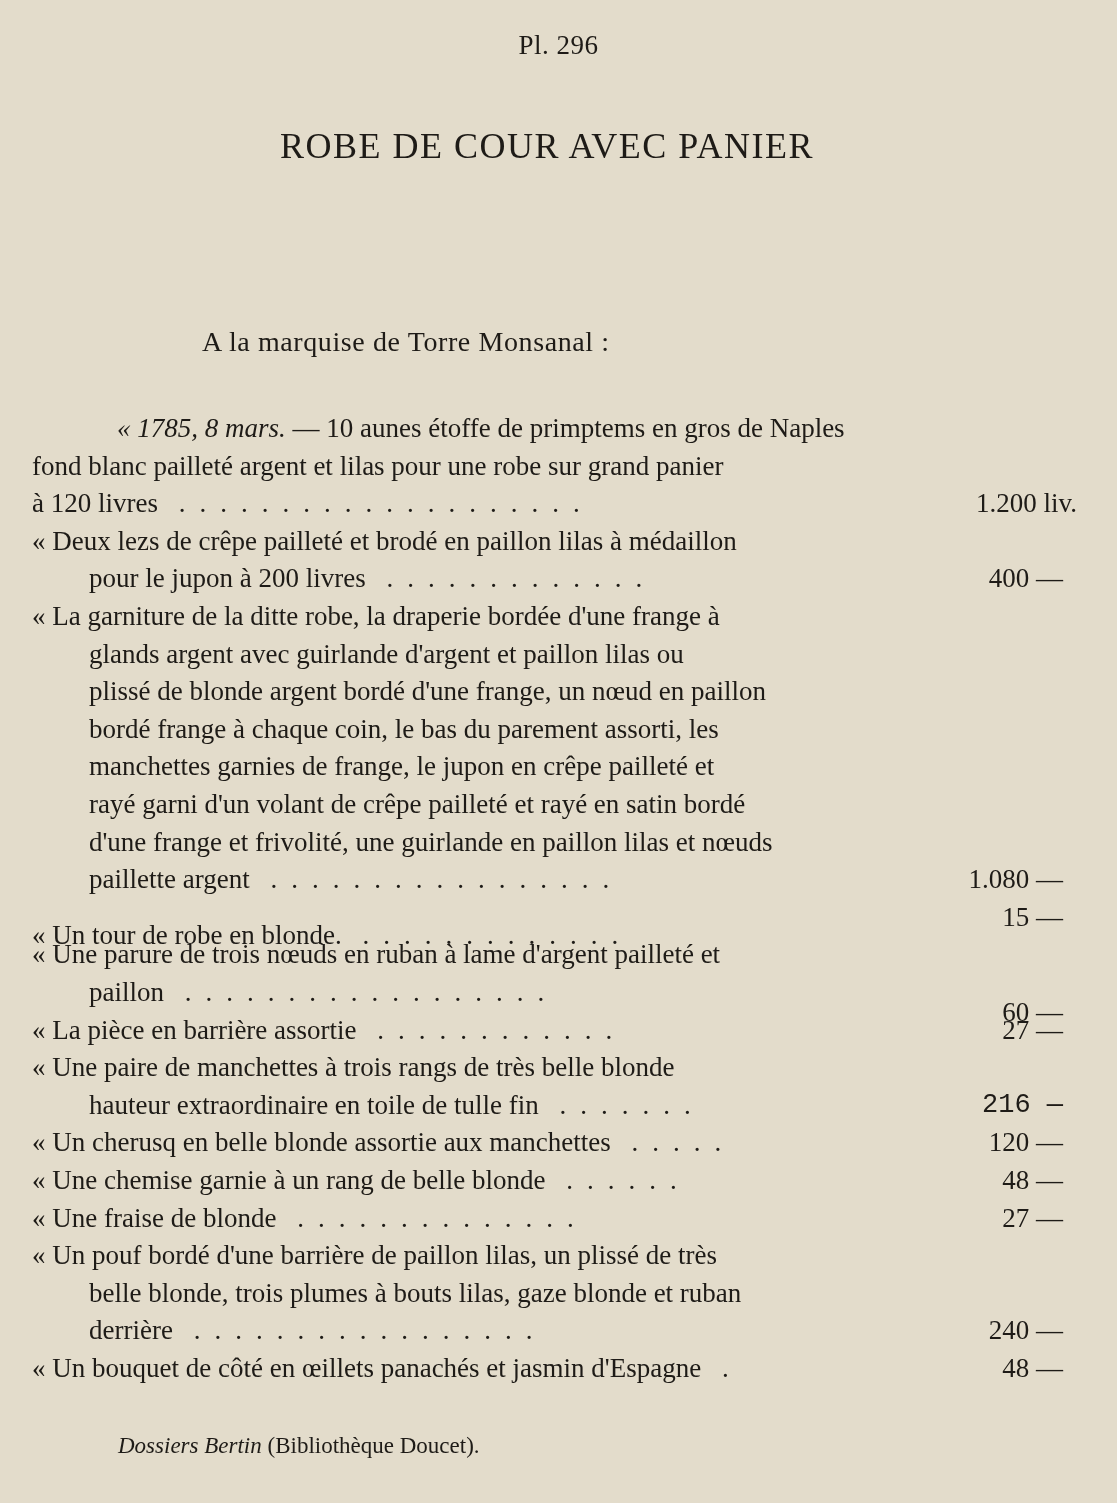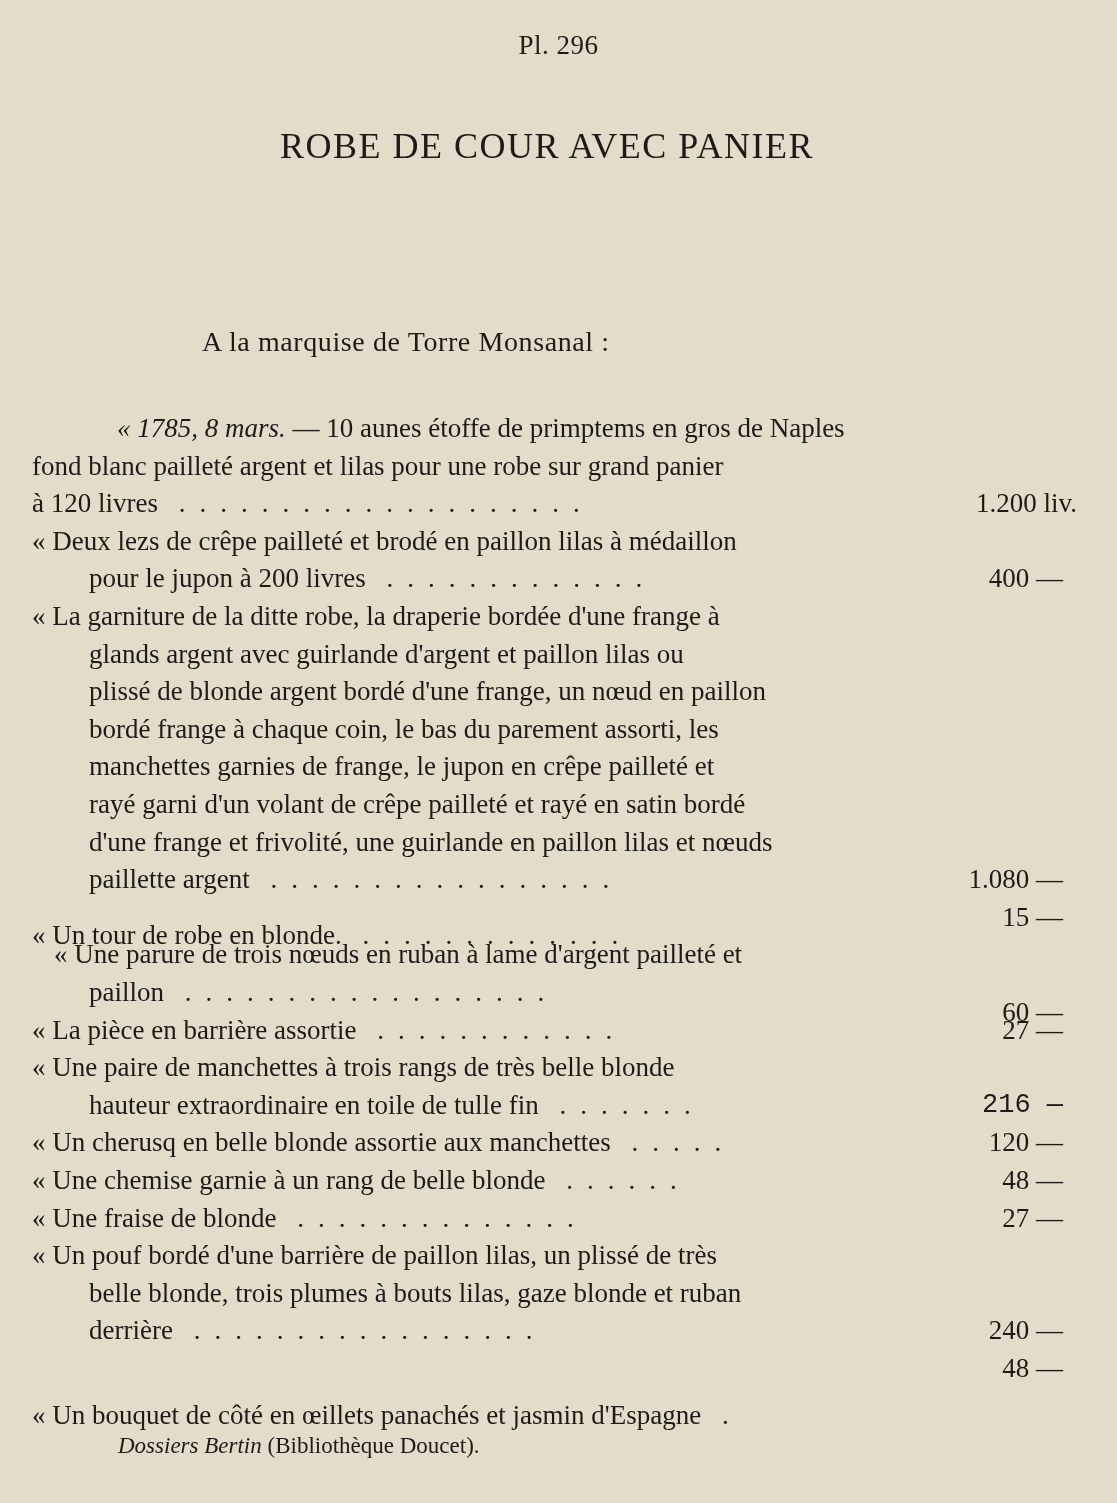--- a/index.html
+++ b/index.html
@@ -35,35 +35,35 @@
     <div class="line" style="top: 225.6px; left: 57px;"><span>glands argent avec guirlande d'argent et paillon lilas ou</span></div>
     <div class="line" style="top: 263.2px; left: 57px;"><span>plissé de blonde argent bordé d'une frange, un nœud en paillon</span></div>
     <div class="line" style="top: 300.8px; left: 57px;"><span>bordé frange à chaque coin, le bas du parement assorti, les</span></div>
     <div class="line" style="top: 338.4px; left: 57px;"><span>manchettes garnies de frange, le jupon en crêpe pailleté et</span></div>
     <div class="line" style="top: 376px; left: 57px;"><span>rayé garni d'un volant de crêpe pailleté et rayé en satin bordé</span></div>
     <div class="line" style="top: 413.6px; left: 57px;"><span>d'une frange et frivolité, une guirlande en paillon lilas et nœuds</span></div>
     <div class="amount" style="top: 451.2px; right: 14px;">1.080 —</div>
     <div class="line" style="top: 451.2px; left: 57px;"><span>paillette argent</span><span class="dots"> .................</span></div>
     <div class="amount" style="top: 488.8px; right: 14px;">15 —</div>
     <div class="line" style="top: 488.8px; left: 0px; margin-top: 18px;"><span>« Un tour de robe en blonde.</span><span class="dots"> .............</span></div>
-    <div class="line" style="top: 526.4px; left: 0px; margin-left: 22px;"><span>« Une parure de trois nœuds en ruban à lame d'argent pailleté et</span></div>
+    <div class="line" style="top: 526.4px; left: 0px;"><span>« Une parure de trois nœuds en ruban à lame d'argent pailleté et</span></div>
     <div class="amount" style="top: 564px; right: 14px; margin-top: 20px;">60 —</div>
     <div class="line" style="top: 564px; left: 57px;"><span>paillon</span><span class="dots"> ..................</span></div>
     <div class="amount" style="top: 601.6px; right: 14px;">27 —</div>
     <div class="line" style="top: 601.6px; left: 0px;"><span>« La pièce en barrière assortie</span><span class="dots"> ............</span></div>
     <div class="line" style="top: 639.2px; left: 0px;"><span>« Une paire de manchettes à trois rangs de très belle blonde</span></div>
     <div class="amount" style="top: 676.8px; right: 14px; font-family: Liberation Mono, monospace;">216 —</div>
     <div class="line" style="top: 676.8px; left: 57px;"><span>hauteur extraordinaire en toile de tulle fin</span><span class="dots"> .......</span></div>
     <div class="amount" style="top: 714.4px; right: 14px;">120 —</div>
     <div class="line" style="top: 714.4px; left: 0px;"><span>« Un cherusq en belle blonde assortie aux manchettes</span><span class="dots"> .....</span></div>
     <div class="amount" style="top: 752px; right: 14px;">48 —</div>
     <div class="line" style="top: 752px; left: 0px;"><span>« Une chemise garnie à un rang de belle blonde</span><span class="dots"> ......</span></div>
     <div class="amount" style="top: 789.6px; right: 14px;">27 —</div>
     <div class="line" style="top: 789.6px; left: 0px;"><span>« Une fraise de blonde</span><span class="dots"> ..............</span></div>
     <div class="line" style="top: 827.2px; left: 0px;"><span>« Un pouf bordé d'une barrière de paillon lilas, un plissé de très</span></div>
     <div class="line" style="top: 864.8px; left: 57px;"><span>belle blonde, trois plumes à bouts lilas, gaze blonde et ruban</span></div>
     <div class="amount" style="top: 902.4px; right: 14px;">240 —</div>
     <div class="line" style="top: 902.4px; left: 57px;"><span>derrière</span><span class="dots"> .................</span></div>
     <div class="amount" style="top: 940px; right: 14px;">48 —</div>
-    <div class="line" style="top: 940px; left: 0px; margin-top: 47px;"><span>« Un bouquet de côté en œillets panachés et jasmin d'Espagne</span><span class="dots"> .</span></div>
+    <div class="line" style="top: 940px; left: 0px;"><span>« Un bouquet de côté en œillets panachés et jasmin d'Espagne</span><span class="dots"> .</span></div>
   </div>
 
 <div class="source"><i>Dossiers Bertin</i><span> (Bibliothèque Doucet).</span></div>
 
 </body></html>

